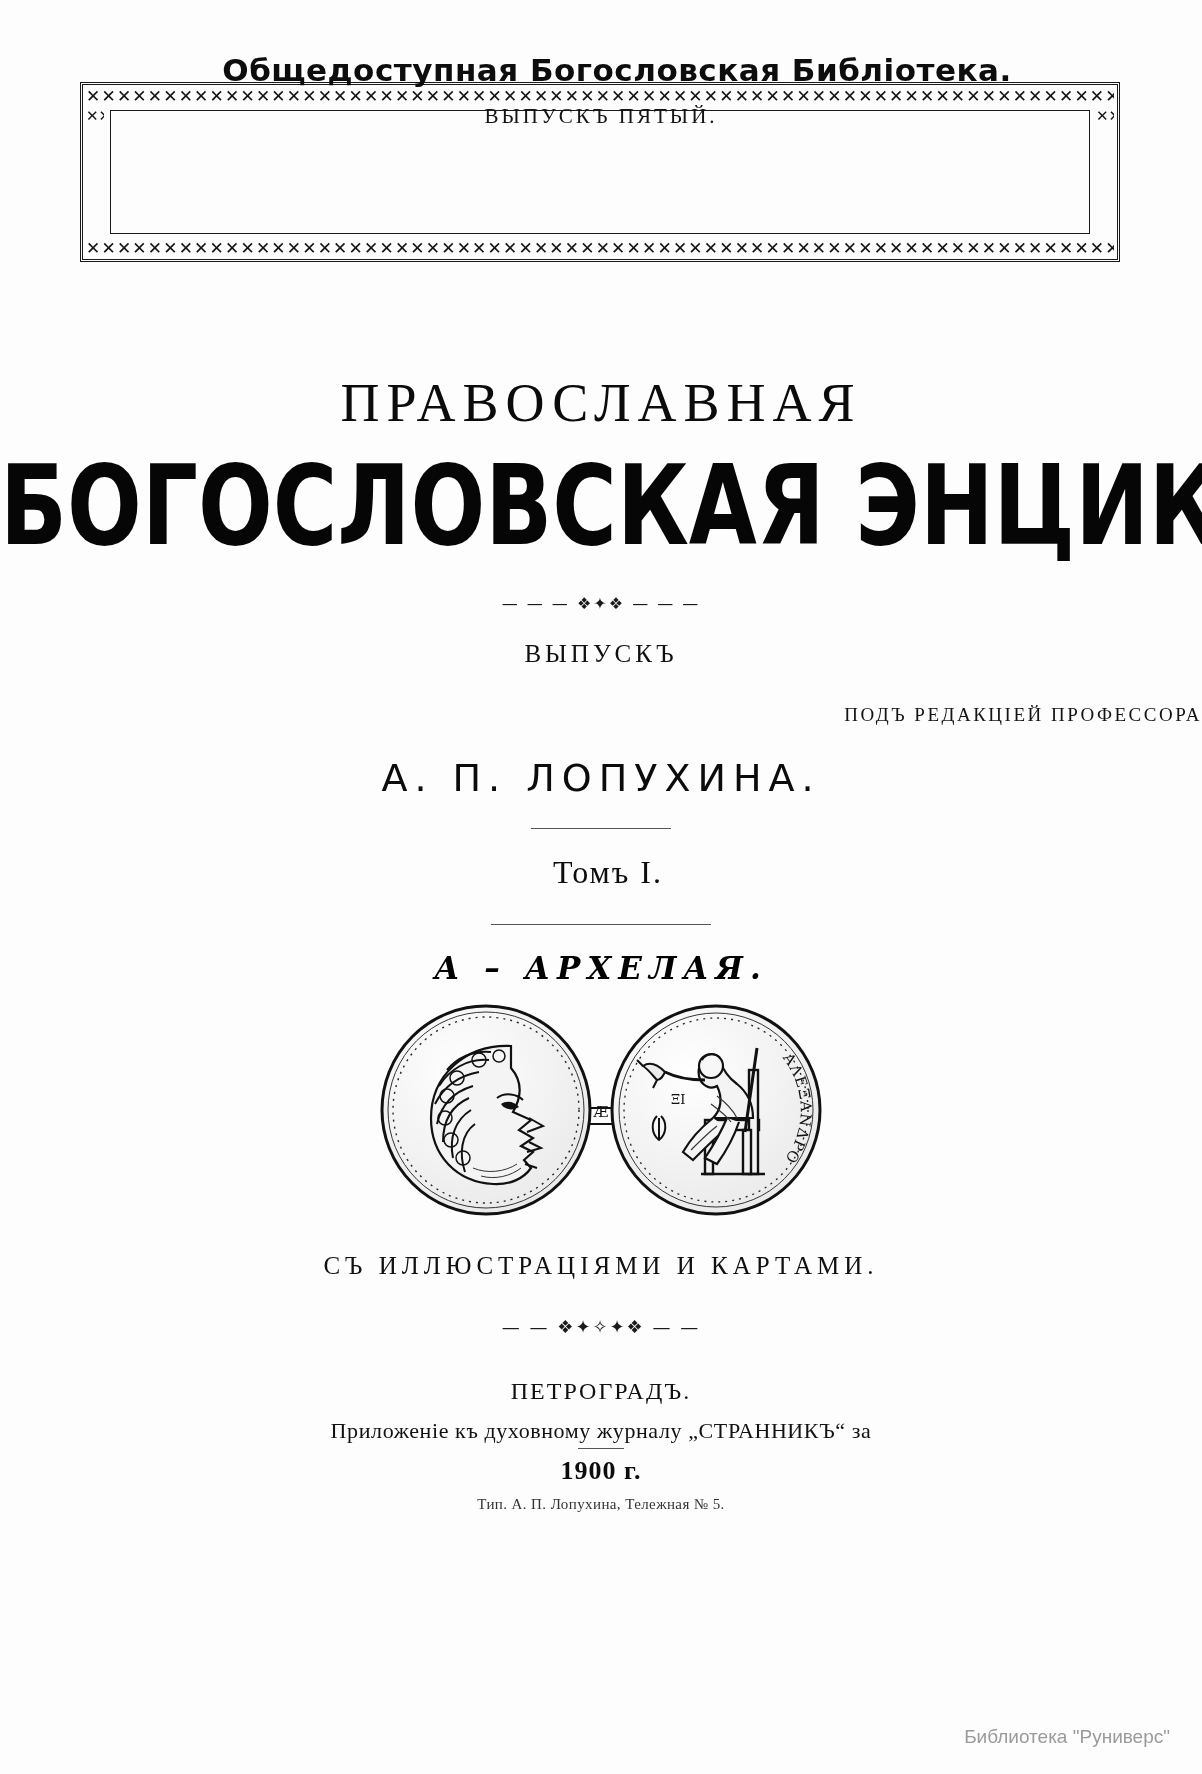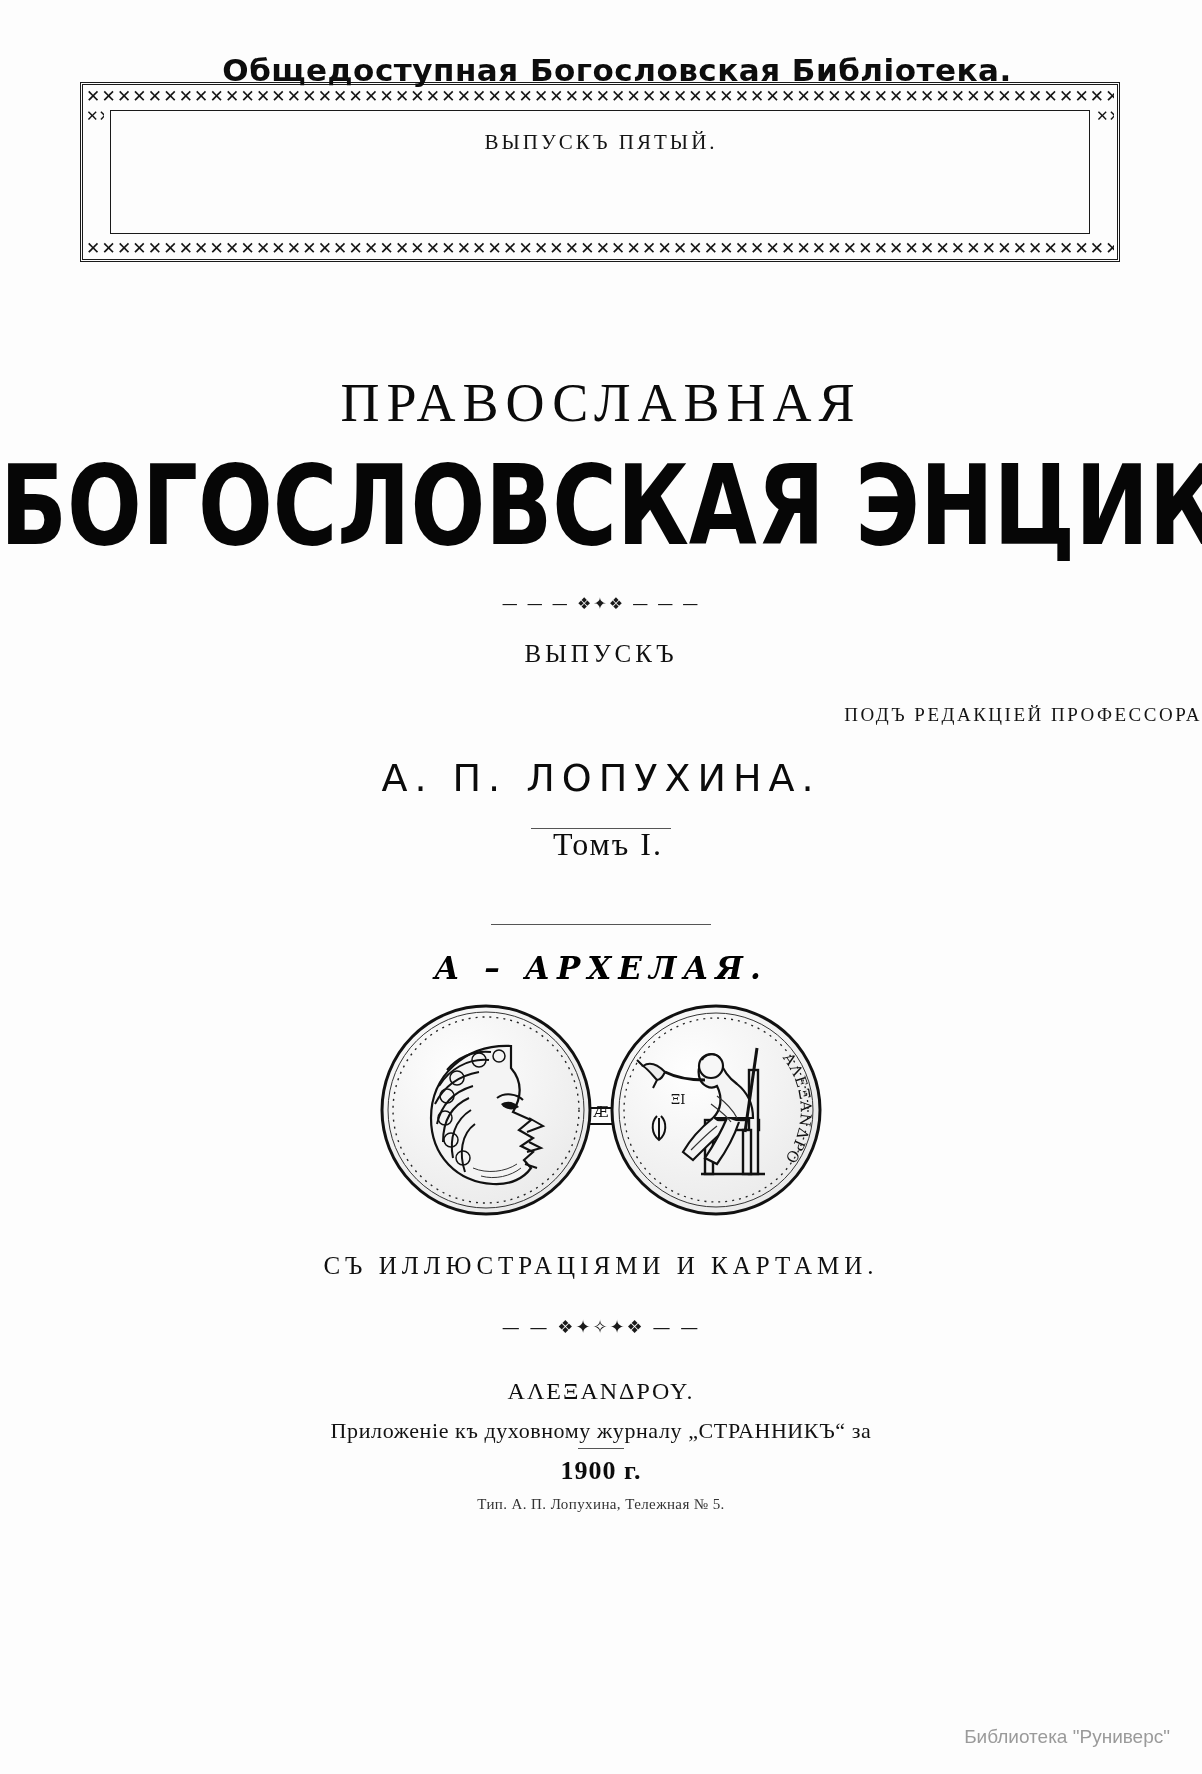--- a/index.html
+++ b/index.html
@@ -91,21 +91,20 @@
   }
   .series-sub {
     position: absolute;
     left: 0; right: 0;
     top: 104px;
     text-align: center;
     font-family: "Liberation Serif", serif;
     font-size: 21px;
     letter-spacing: 3px;
     color: #151515;
-    margin-top: 26px;
   }
 
   
   .t-pravoslavnaya {
     position: absolute;
     left: 0; right: 0;
     top: 348px;
     text-align: center;
     font-family: "Liberation Serif", serif;
     font-size: 54px;
@@ -169,21 +168,21 @@
     top: 756px;
     text-align: center;
     font-family: "DejaVu Sans", sans-serif;
     font-size: 38px;
     letter-spacing: 7px;
     color: #0b0b0b;
   }
   .t-volume {
     position: absolute;
     left: 0; right: 0;
-    top: 826px;
+    top: 854px;
     text-align: center;
     font-family: "Liberation Serif", serif;
     font-size: 32px;
     letter-spacing: 2px;
     color: #0d0d0d;
     padding-left: 14px;
   }
   .t-range {
     position: absolute;
     left: 0; right: 0;
@@ -422,21 +421,21 @@
           <text x="310" y="104">ΞΙ</text>
         </g>
       </g>
     </svg>
   </div>
 
   <div class="t-withillus">СЪ ИЛЛЮСТРАЦІЯМИ И КАРТАМИ.</div>
 
   <div class="divider-fancy" style="top: 1316px; width: 420px; font-size: 18px;">— — ❖✦✧✦❖ — —</div>
 
-  <div class="t-city">ΑΛΕΞΑΝΔΡΟΥ.</div>
+  <div class="t-city">ПЕТРОГРАДЪ.</div>
   <div class="t-supplement">Приложеніе къ духовному журналу „СТРАННИКЪ“ за</div>
   <div class="smallrule" style="top: 1448px;"></div>
   <div class="t-year">1900 г.</div>
   <div class="t-printer">Тип. А. П. Лопухина, Тележная № 5.</div>
 
   <div class="watermark">Библиотека "Руниверс"</div>
 
 </div>
 
 </body></html>

